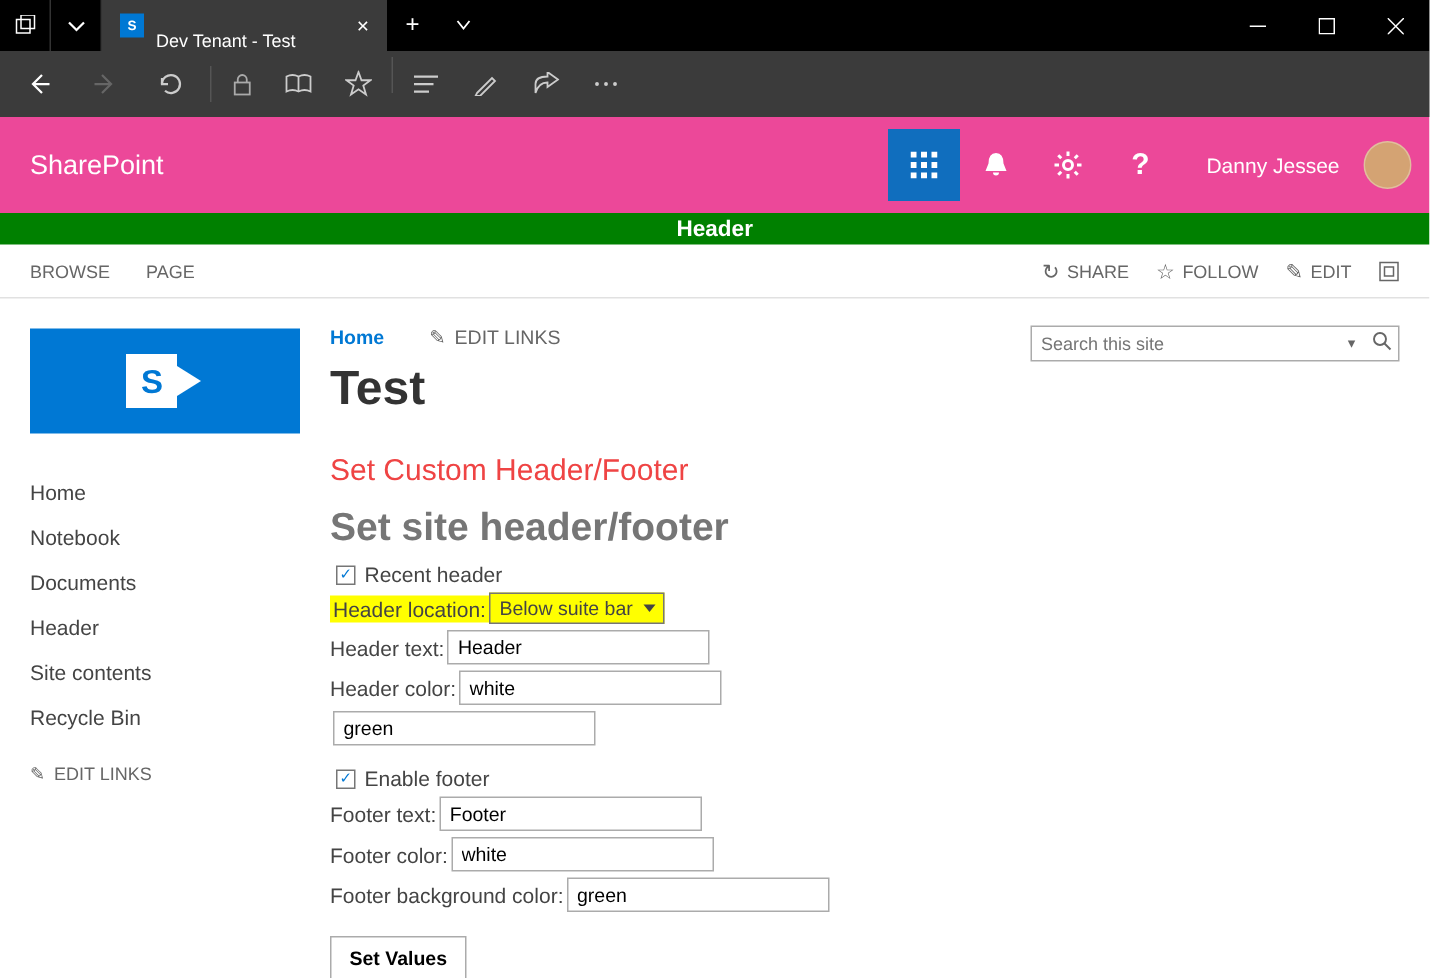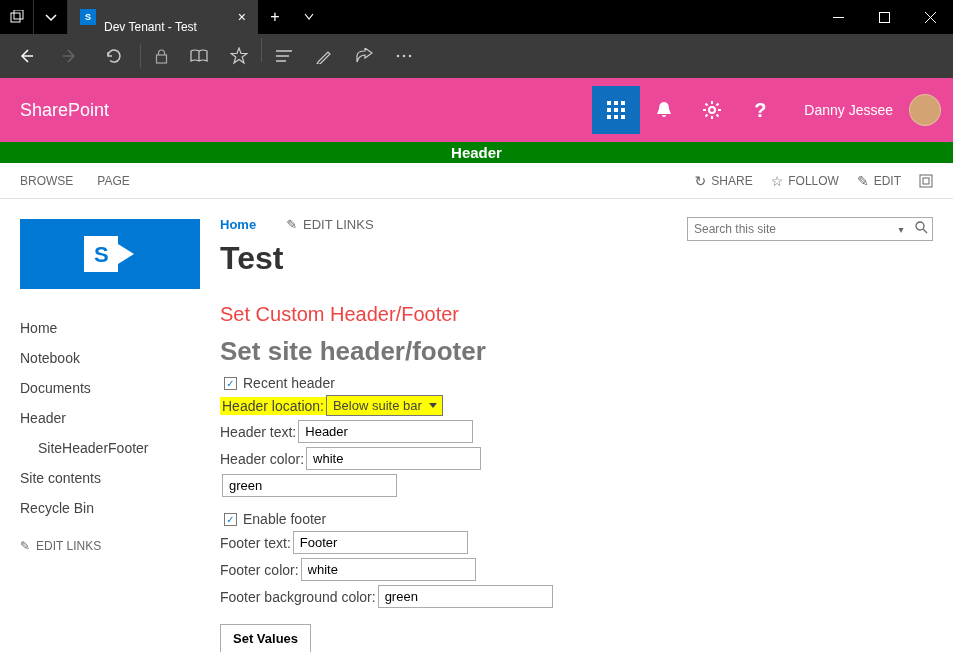--- a/index.html
+++ b/index.html
@@ -299,21 +299,20 @@
       </div>
     </div>
   </div>
 
   <div class="body-row">
     <div class="left-nav">
       <div class="left-nav-item">Home</div>
       <div class="left-nav-item">Notebook</div>
       <div class="left-nav-item">Documents</div>
       <div class="left-nav-item">Header</div>
-      <div class="left-nav-item indent">SiteHeaderFooter</div>
       <div class="left-nav-item">Site contents</div>
       <div class="left-nav-item">Recycle Bin</div>
       <div class="left-nav-edit">
         <span>✎</span>
         <span>EDIT LINKS</span>
       </div>
     </div>
 
     <div class="form-area">
       <div class="form-title1">Set Custom Header/Footer</div>

